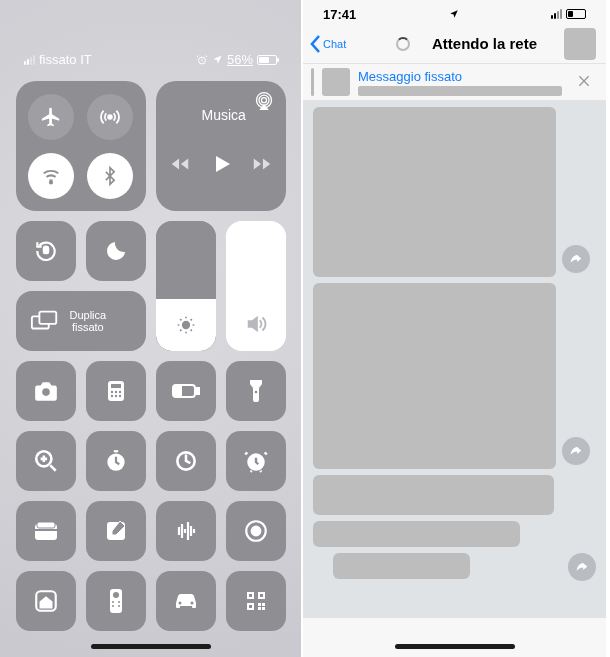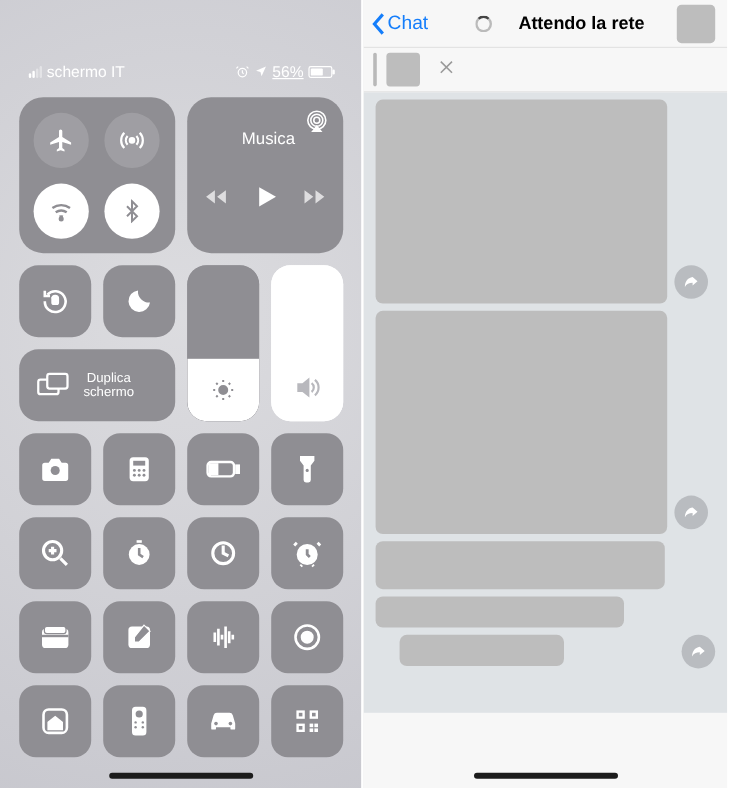--- a/index.html
+++ b/index.html
@@ -122,21 +122,21 @@
   }
   .nav {
     height: 40px;
     background:#f7f7f7;
     border-bottom:1px solid #e3e3e3;
     display:grid;
     grid-template-columns: 70px 1fr 46px;
     align-items:center;
     padding: 0 6px;
   }
-  .nav-back { color:#157efb; font-size:16px; display:flex; align-items:center; gap:-2px; }
+  .nav-back { color:#157efb; font-size:11px; display:flex; align-items:center; gap:-2px; }
   .nav-center { display:flex; align-items:center; justify-content:center; gap:22px; font-weight:600; font-size:15px; color:#000;}
   .nav-avatar { width:32px; height:32px; background:#bdbdbd; border-radius:4px; justify-self:end; margin-right:4px;}
   .pinned {
     display:flex; align-items:center;
     background:#f7f7f7;
     border-bottom:1px solid #e3e3e3;
     padding: 4px 8px;
     gap:8px;
   }
   .pinned-bar { width:3px; height:28px; background:#b9b9b9; border-radius:2px;}
@@ -188,21 +188,21 @@
 <div class="screen screen-left">
 
   <div class="cc-statusbar">
     <div class="cc-status-left">
       <span class="cc-signal">
           <i></i>
           <i></i>
           <i></i>
           <i></i>
         </span>
-      <span>schermo IT</span>
+      <span>fissato IT</span>
     </div>
     <div class="cc-status-right">
       <span class="ico">
         <svg width="12" height="12" viewBox="0 0 24 24" fill="none" stroke="#fff" stroke-width="2">
             <circle cx="12" cy="13" r="7"></circle>
             <path d="M12 9v4l2 2M5 3l-3 3M22 6l-3-3"></path>
           </svg>
       </span>
       <span class="ico">
         <svg width="11" height="11" viewBox="0 0 24 24" fill="#fff">
@@ -314,21 +314,21 @@
     </div>
 
     <div class="tile tile-2x1">
       <div class="duplica">
         <svg width="30" height="24" viewBox="0 0 32 24" fill="none" stroke="#fff" stroke-width="2">
           <rect x="2" y="7" width="18" height="13" rx="2"></rect>
             <rect x="10" y="2" width="18" height="13" rx="2" fill="#8f8e93"></rect>
         </svg>
         <span>
           <div>Duplica</div>
-          <div>schermo</div>
+          <div>fissato</div>
         </span>
       </div>
     </div>
 
     <div class="tile tile-small">
         <svg width="26" height="26" viewBox="0 0 24 24" fill="#fff">
           <path d="M4 7h3l2-3h6l2 3h3a2 2 0 0 1 2 2v10a2 2 0 0 1-2 2H4a2 2 0 0 1-2-2V9a2 2 0 0 1 2-2z"></path>
           <circle cx="12" cy="13" r="3.5" fill="#8f8e93"></circle>
         </svg>
       </div>
@@ -448,38 +448,61 @@
           <rect x="5" y="16" width="3" height="3" fill="#8f8e93"></rect>
         </svg>
       </div>
   </div>
 
   <div class="home-indicator"></div>
 </div>
 
 <div class="screen screen-right">
 
+  <div class="tg-statusbar">
+    <span>17:41</span>
+    <span style="display:flex;gap:4px;align-items:center;">
+      <svg width="10" height="10" viewBox="0 0 24 24" fill="#000">
+          <path d="M3 11l18-8-8 18-2-8z"></path>
+        </svg>
+    </span>
+    <span style="display:flex;gap:4px;align-items:center;">
+      <span class="cc-signal" style="filter:brightness(0);">
+          <i></i>
+          <i></i>
+          <i></i>
+          <i></i>
+        </span>
+      <span class="cc-batt" style="border-color:#000;">
+          <i style="background:#000;width:30%"></i>
+        </span>
+    </span>
+  </div>
 
   <div class="nav">
     <div class="nav-back">
       <svg width="14" height="20" viewBox="0 0 12 20" fill="none" stroke="#157efb" stroke-width="2.6">
           <path d="M9 2L2 10l7 8"></path>
         </svg>
       <span>Chat</span>
     </div>
     <div class="nav-center">
       <span class="spinner"></span>
       <span>Attendo la rete</span>
     </div>
     <div class="nav-avatar"></div>
   </div>
 
   <div class="pinned">
     <div class="pinned-bar"></div>
     <div class="pinned-thumb"></div>
+    <div class="pinned-body">
+      <div class="pinned-title">Messaggio fissato</div>
+      <div class="pinned-preview"></div>
+    </div>
     <div class="pinned-close">
       <svg width="16" height="16" viewBox="0 0 24 24" fill="none" stroke="#9a9a9a" stroke-width="2">
           <path d="M5 5l14 14M19 5L5 19"></path>
         </svg>
     </div>
   </div>
 
   <div class="chat">
     <div class="bubble in b1">
       <div class="share">

